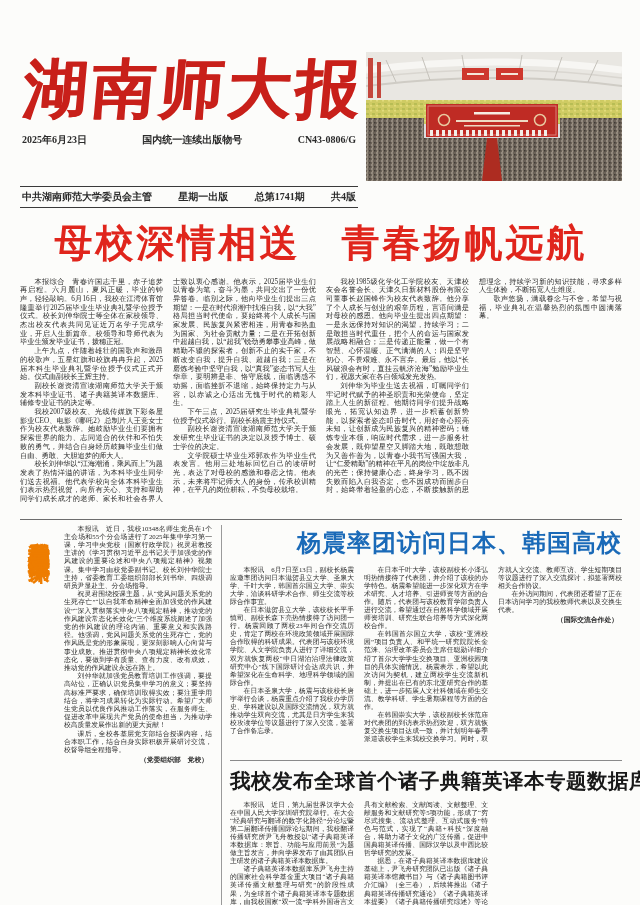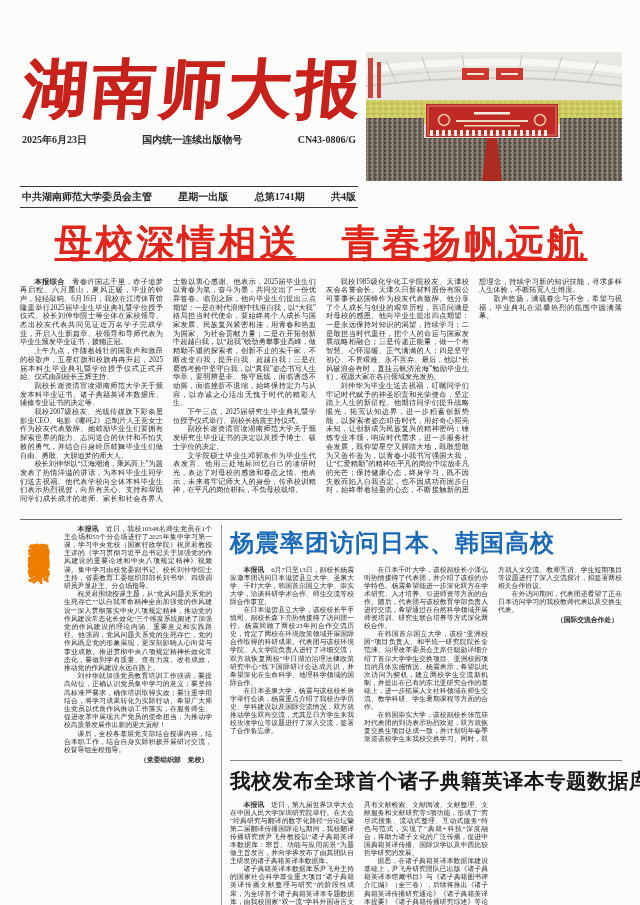--- a/index.html
+++ b/index.html
@@ -14,45 +14,45 @@
          font-family:"Liberation Serif",serif;transform:skewX(-5deg);transform-origin:left bottom;
          text-shadow:1px 0 #c8201a;white-space:nowrap;}
   .mast-row{display:flex;justify-content:space-between;align-items:center;
             font-weight:bold;font-size:10px;padding:3px 2px;white-space:nowrap;}
   .mast-row1{margin-top:2px;text-align:right;}
   .mast-row2{border-top:1.5px solid #3a3a3a;border-bottom:1.5px solid #3a3a3a;margin-top:36px;}
   .photo-wrap{width:256px;height:129px;background:#ddd;overflow:hidden;}
 
   
   .a1-head{color:#e0251c;font-family:"Liberation Sans",sans-serif;font-weight:900;
-           font-size:38px;letter-spacing:3px;text-align:center;margin-top:10px;white-space:nowrap;text-decoration:underline;}
+           font-size:38px;letter-spacing:3px;text-align:center;margin-top:10px;white-space:nowrap;}
   .a1-sub{font-family:"Liberation Sans",sans-serif;font-weight:bold;font-size:15px;
           text-align:center;margin-top:7px;letter-spacing:1px;}
   .a1-body{margin-top:9px;height:234px;column-count:4;column-gap:10px;column-fill:auto;
            overflow:hidden;font-size:7.2px;line-height:8.7px;text-align:justify;}
 
   .para{margin:0;text-indent:2em;}
-  .lead-tag{font-family:"Liberation Sans",sans-serif;font-weight:bold;}
+  .lead-tag{font-family:"Liberation Sans",sans-serif;font-weight:normal;}
   .byline{text-indent:0;text-align:right;font-weight:bold;margin-top:2px;padding-right:4px;}
 
   .hr-full{border:none;border-top:1.2px solid #6d6d6d;margin:7px 0 0 0;}
 
   
   .lower{display:flex;margin-top:5px;height:414px;}
   .sec-left{width:192px;display:flex;flex:none;}
   .vhead{writing-mode:vertical-rl;text-orientation:upright;color:#ee7d00;
          font-family:"Liberation Sans",sans-serif;font-weight:900;font-size:22px;
          line-height:38px;letter-spacing:1px;height:412px;flex:none;}
   .sec-left-body{flex:1;margin-left:6px;font-size:6.8px;line-height:8.2px;text-align:justify;
                  height:408px;overflow:hidden;}
   .vdiv{border-left:1px solid #9a9a9a;margin:0 8px 0 9px;}
   .sec-right{flex:1;min-width:0;display:flex;flex-direction:column;}
 
   .a3-head{color:#1a6ab8;font-family:"Liberation Sans",sans-serif;font-weight:900;
-           font-size:24px;letter-spacing:1px;text-align:left;margin:2px 0 7px 0;white-space:nowrap;}
+           font-size:24px;letter-spacing:1px;text-align:right;margin:2px 0 7px 0;white-space:nowrap;}
   .a3-body{height:186px;column-count:3;column-gap:10px;column-fill:auto;overflow:hidden;
            font-size:6.8px;line-height:8.1px;text-align:justify;}
   .hr-right{border:none;border-top:1.2px solid #8a8a8a;margin:8px 0 5px 0;}
   .a4-head{color:#191919;font-family:"Liberation Serif",serif;font-weight:900;font-size:20.5px;
            letter-spacing:0.5px;text-align:center;margin:1px 0 6px 0;white-space:nowrap;}
   .a4-body{height:156px;column-count:3;column-gap:10px;column-fill:auto;overflow:hidden;
            font-size:6.8px;line-height:8.1px;text-align:justify;}
 </style>
 </head>
 <body>

